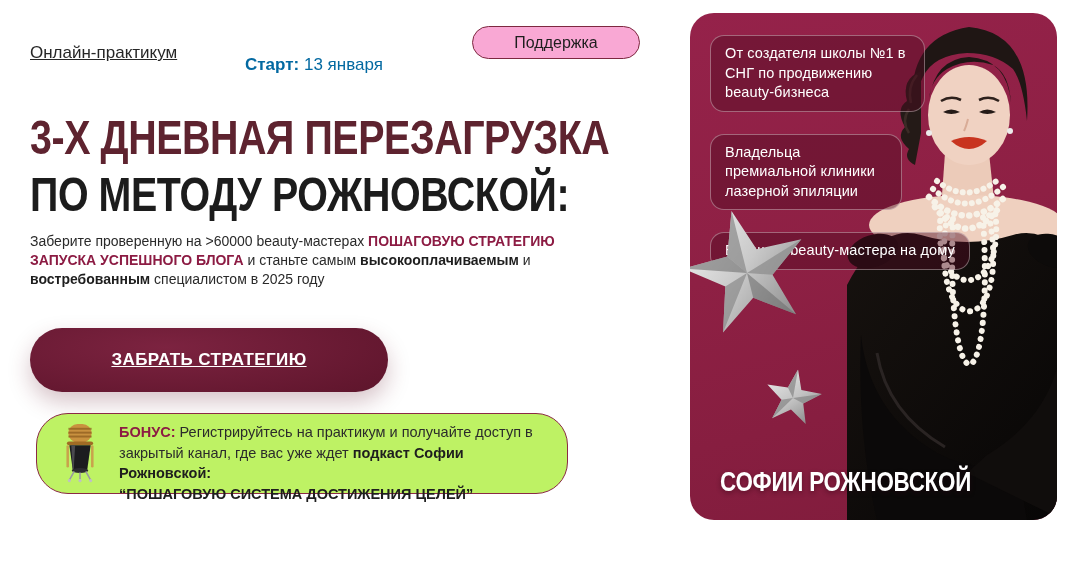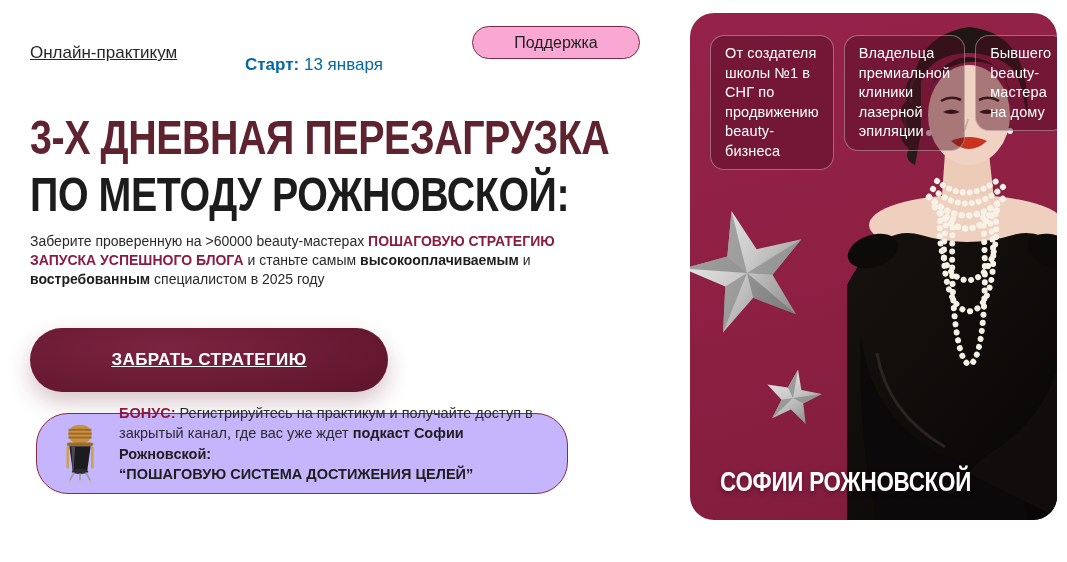--- a/index.html
+++ b/index.html
@@ -27,31 +27,31 @@
   .hero-desc b { font-weight:700; color:#1e1e1e; }
 
   .cta-btn { position:absolute; left:30px; top:328px; width:358px; height:64px; border:none; border-radius:32px;
              background:radial-gradient(ellipse 120% 160% at 38% 30%, #7c2340 0%, #63172f 55%, #4e1023 100%);
              color:#fff; font-size:17px; font-weight:700; letter-spacing:.4px; cursor:pointer;
              font-family:"Liberation Sans","DejaVu Sans",sans-serif;
              box-shadow:0 10px 22px rgba(94,18,40,.25);text-decoration:underline; }
 
   
   .bonus-box { position:absolute; left:36px; top:413px; width:532px; height:81px;
-               border:1.5px solid #8b2a45; border-radius:32px; background:#c4b5fd;
-               display:flex; align-items:flex-end; padding:8px 18px 8px 20px; }
+               border:1.5px solid #8b2a45; border-radius:32px; background:#bef264;
+               display:flex; align-items:flex-start; padding:8px 18px 8px 20px; }
   .bonus-mic { flex:0 0 46px; height:62px; margin-right:16px; }
   .bonus-text { font-size:14.5px; line-height:1.42; color:#2b2b2b; }
   .bonus-text .bonus-label { font-weight:700; color:#8c1b43; }
   .bonus-text b { font-weight:700; color:#1e1e1e; }
 
   
   .promo-card { position:absolute; left:690px; top:13px; width:367px; height:507px; border-radius:24px;
                 background:linear-gradient(165deg,#95224a 0%, #8e2044 45%, #801c3c 100%); overflow:hidden; }
-  .badges { position:absolute; left:20px; top:22px; display:flex; flex-direction:row; align-items:flex-start; gap:10px; z-index:3; }
+  .badges { position:absolute; left:20px; top:22px; display:flex; flex-direction:column; align-items:flex-start; gap:22px; z-index:3; }
   .badge { background:rgba(80,10,34,.45); border:1px solid rgba(255,255,255,.35); border-radius:14px;
            color:#fff; font-size:14.5px; line-height:1.35; padding:8px 14px; letter-spacing:.1px; }
   .badge-1 { max-width:215px; }
   .badge-3 { max-width:192px; }
 
   .portrait { position:absolute; right:0; top:0; width:240px; height:507px; z-index:2; }
 
   .star-big   { position:absolute; left:-7px; top:196px; width:128px; height:128px; z-index:4; transform:rotate(-14deg); }
   .star-small { position:absolute; left:74px; top:356px; width:58px; height:58px; z-index:4; transform:rotate(10deg); }
 

